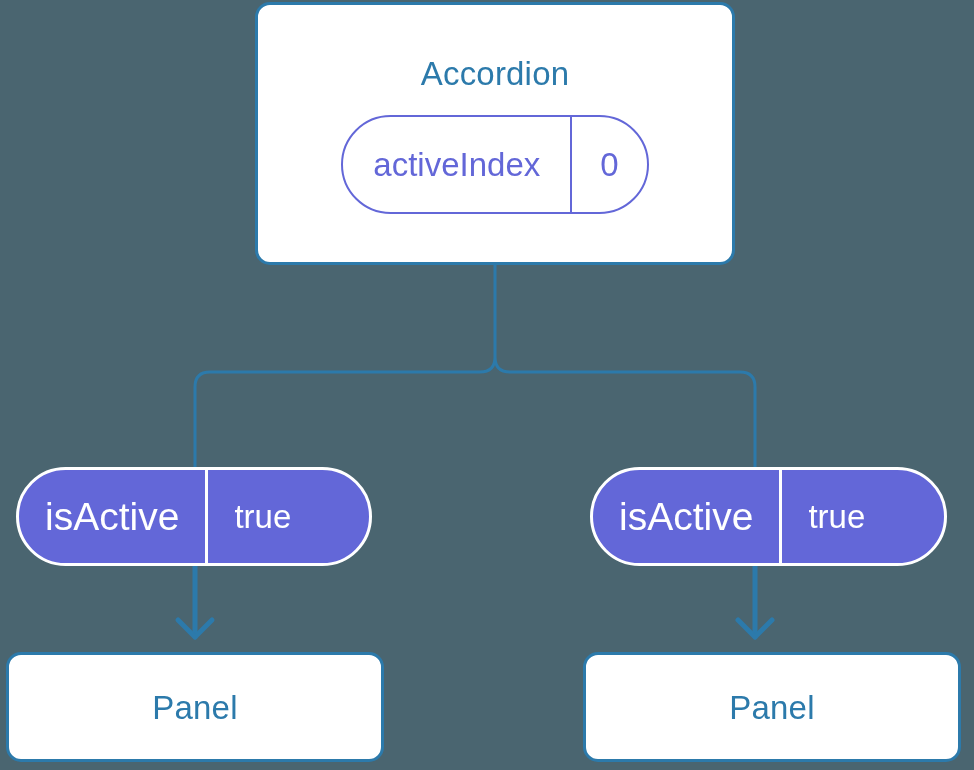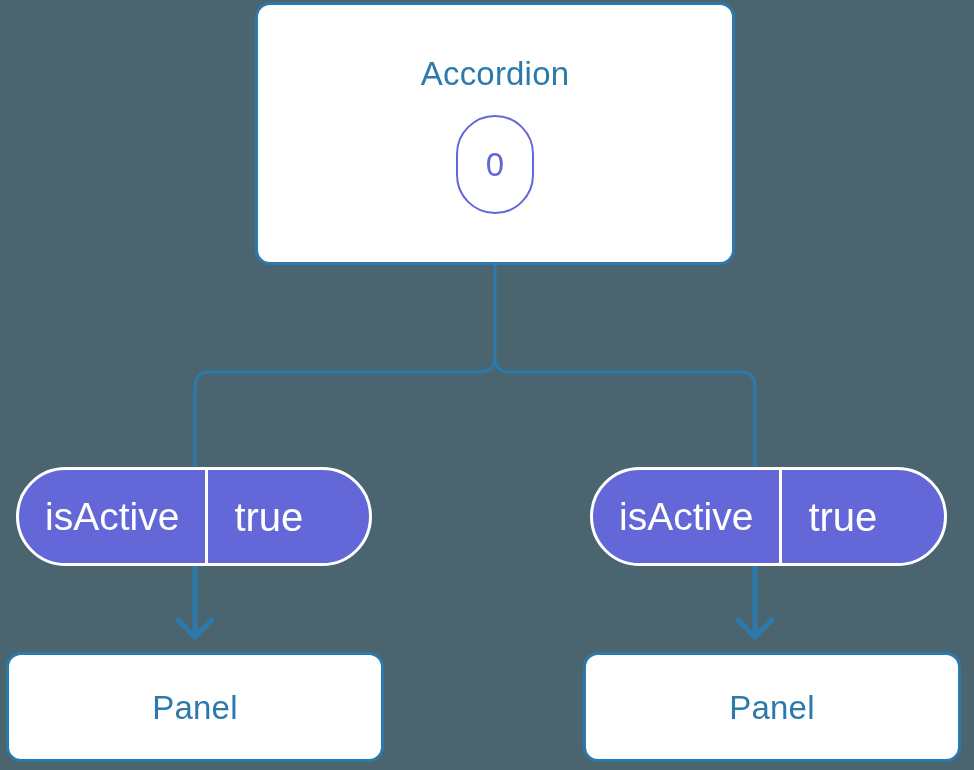--- a/index.html
+++ b/index.html
@@ -115,21 +115,21 @@
     border: 3px solid #ffffff;
   }
   .state-pill.solid .pill-key {
     color: #ffffff;
     font-size: 39px;
     padding: 0 26px;
     border-right: 3px solid #ffffff;
   }
   .state-pill.solid .pill-val {
     color: #ffffff;
-    font-size: 40px;
+    font-size: 33px;
     padding: 0 26px;
   }
   #pill-is-active-true  { left: 16px;  top: 467px; width: 356px; }
   #pill-is-active-false { left: 590px; top: 467px; width: 357px; }
 </style>
 </head>
 <body>
 
 <div id="stage">
 
@@ -155,20 +155,21 @@
     <g>
       <line x1="755" y1="566" x2="755" y2="637" stroke="#2c7aab" stroke-width="5" stroke-linecap="round"></line>
       <polyline points="738,620 755,637 772,620" fill="none" stroke="#2c7aab" stroke-width="5" stroke-linecap="round" stroke-linejoin="round"></polyline>
     </g>
   </svg>
 
   <div class="comp-card" id="accordion-card">
     <div class="comp-title">Accordion</div>
 
     <div class="state-pill outline">
+      <span class="pill-key">activeIndex</span>
       <span class="pill-val">0</span>
     </div>
   </div>
 
   <div class="state-pill solid" id="pill-is-active-true">
     <span class="pill-key">isActive</span>
     <span class="pill-val">true</span>
   </div>
 
   <div class="state-pill solid" id="pill-is-active-false">

